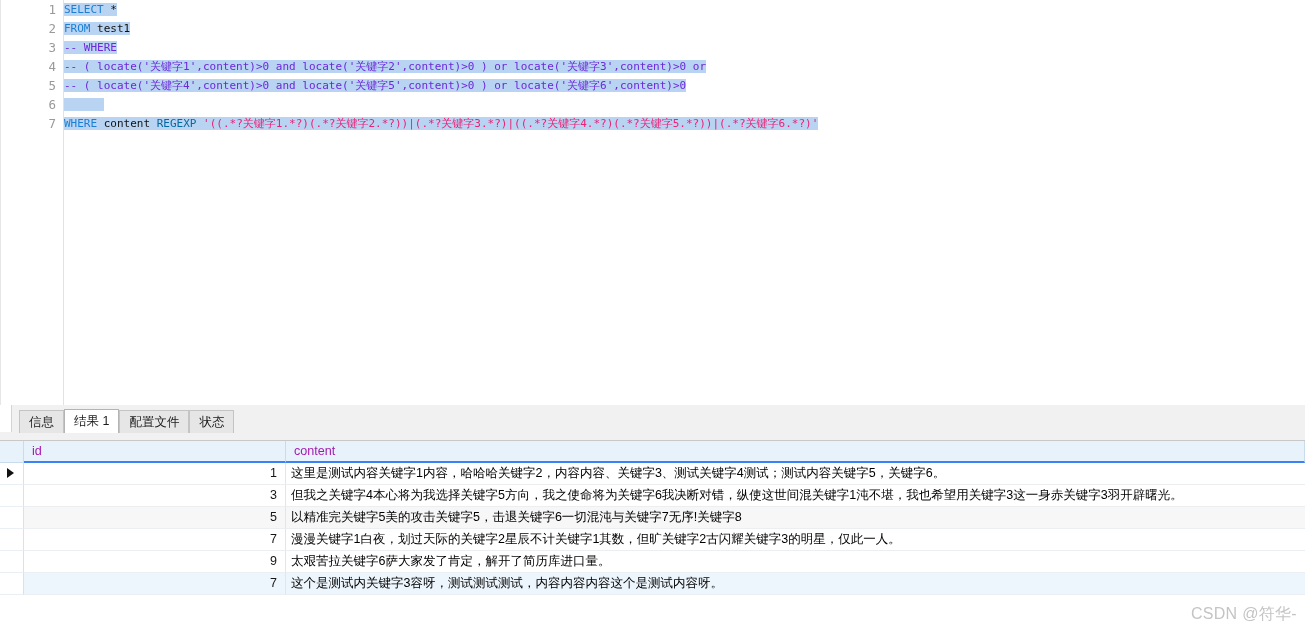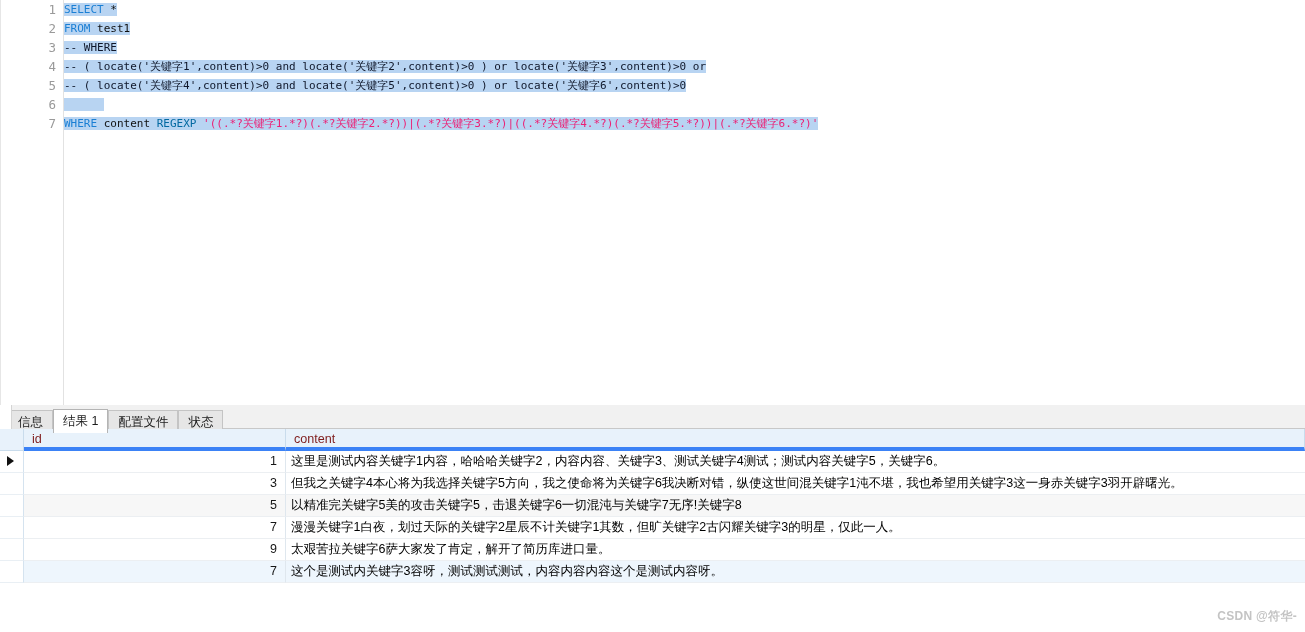--- a/index.html
+++ b/index.html
@@ -57,36 +57,36 @@
   }
   .code .line {
     height: 19px;
     line-height: 19px;
     white-space: pre;
   }
   .sel { background: #b8d4f2; }
   .kw { color: #1a7fd4; }
   .kw2 { color: #0369a1; }
   .plain { color: #101010; }
-  .cmt { color: #0f172a; }
+  .cmt { color: #6d28d9; }
   .str { color: #ec2075; }
 
   
   .bottom {
     position: absolute;
     left: 0; top: 405px;
     width: 1305px; height: 227px;
     background: #ffffff;
   }
   .tabstrip {
     position: relative;
-    height: 24px;
+    height: 36px;
     background: #f1f1f1;
     border-bottom: 1px solid #c8c8c8;
-    padding-left: 8px;
+    padding-left: 19px;
     box-sizing: border-box;
   }
   .tabstrip::before {
     content: "";
     position: absolute;
     left: 0; top: 0; width: 11px; height: 27px;
     background: #ffffff;
     border-right: 1px solid #d4d4d4;
   }
   .tab {
@@ -164,40 +164,39 @@
     font-size: 12.5px;
     line-height: 21px;
     padding-left: 5px;
     color: #000000;
     white-space: nowrap;
     overflow: hidden;
   }
   .grid-head .cell-id,
   .grid-head .cell-content {
     background: #e8f2fb;
-    border-bottom: 4px solid #3b82f6;
+    border-bottom: 2px solid #3b82f6;
     border-right: 1px solid #c9dcec;
     text-align: left;
     padding-left: 8px;
-    color: #7f1d1d;
+    color: #a21caf;
     font-size: 12.6px;
     line-height: 21px;
   }
   .grid-head .cell-content { border-right: 1px solid #c9dcec; }
   .row-alt .cell-id, .row-alt .cell-content { background: #f7f7f7; }
   .row-sel .cell-id, .row-sel .cell-content { background: #eef6fd; }
   .row-sel .rowhdr { background: #ffffff; }
 
   .watermark {
     position: absolute;
     right: 8px; bottom: 7px;
-    font-size: 12px;
+    font-size: 16px;
     color: #c4c4c4;
     letter-spacing: 0.3px;
-    font-weight: bold;
   }
 </style>
 </head>
 <body>
 
 <div id="app">
 
   <div class="editor">
     <div class="editor-left-strip"></div>
     <div class="gutter" id="gutter">

